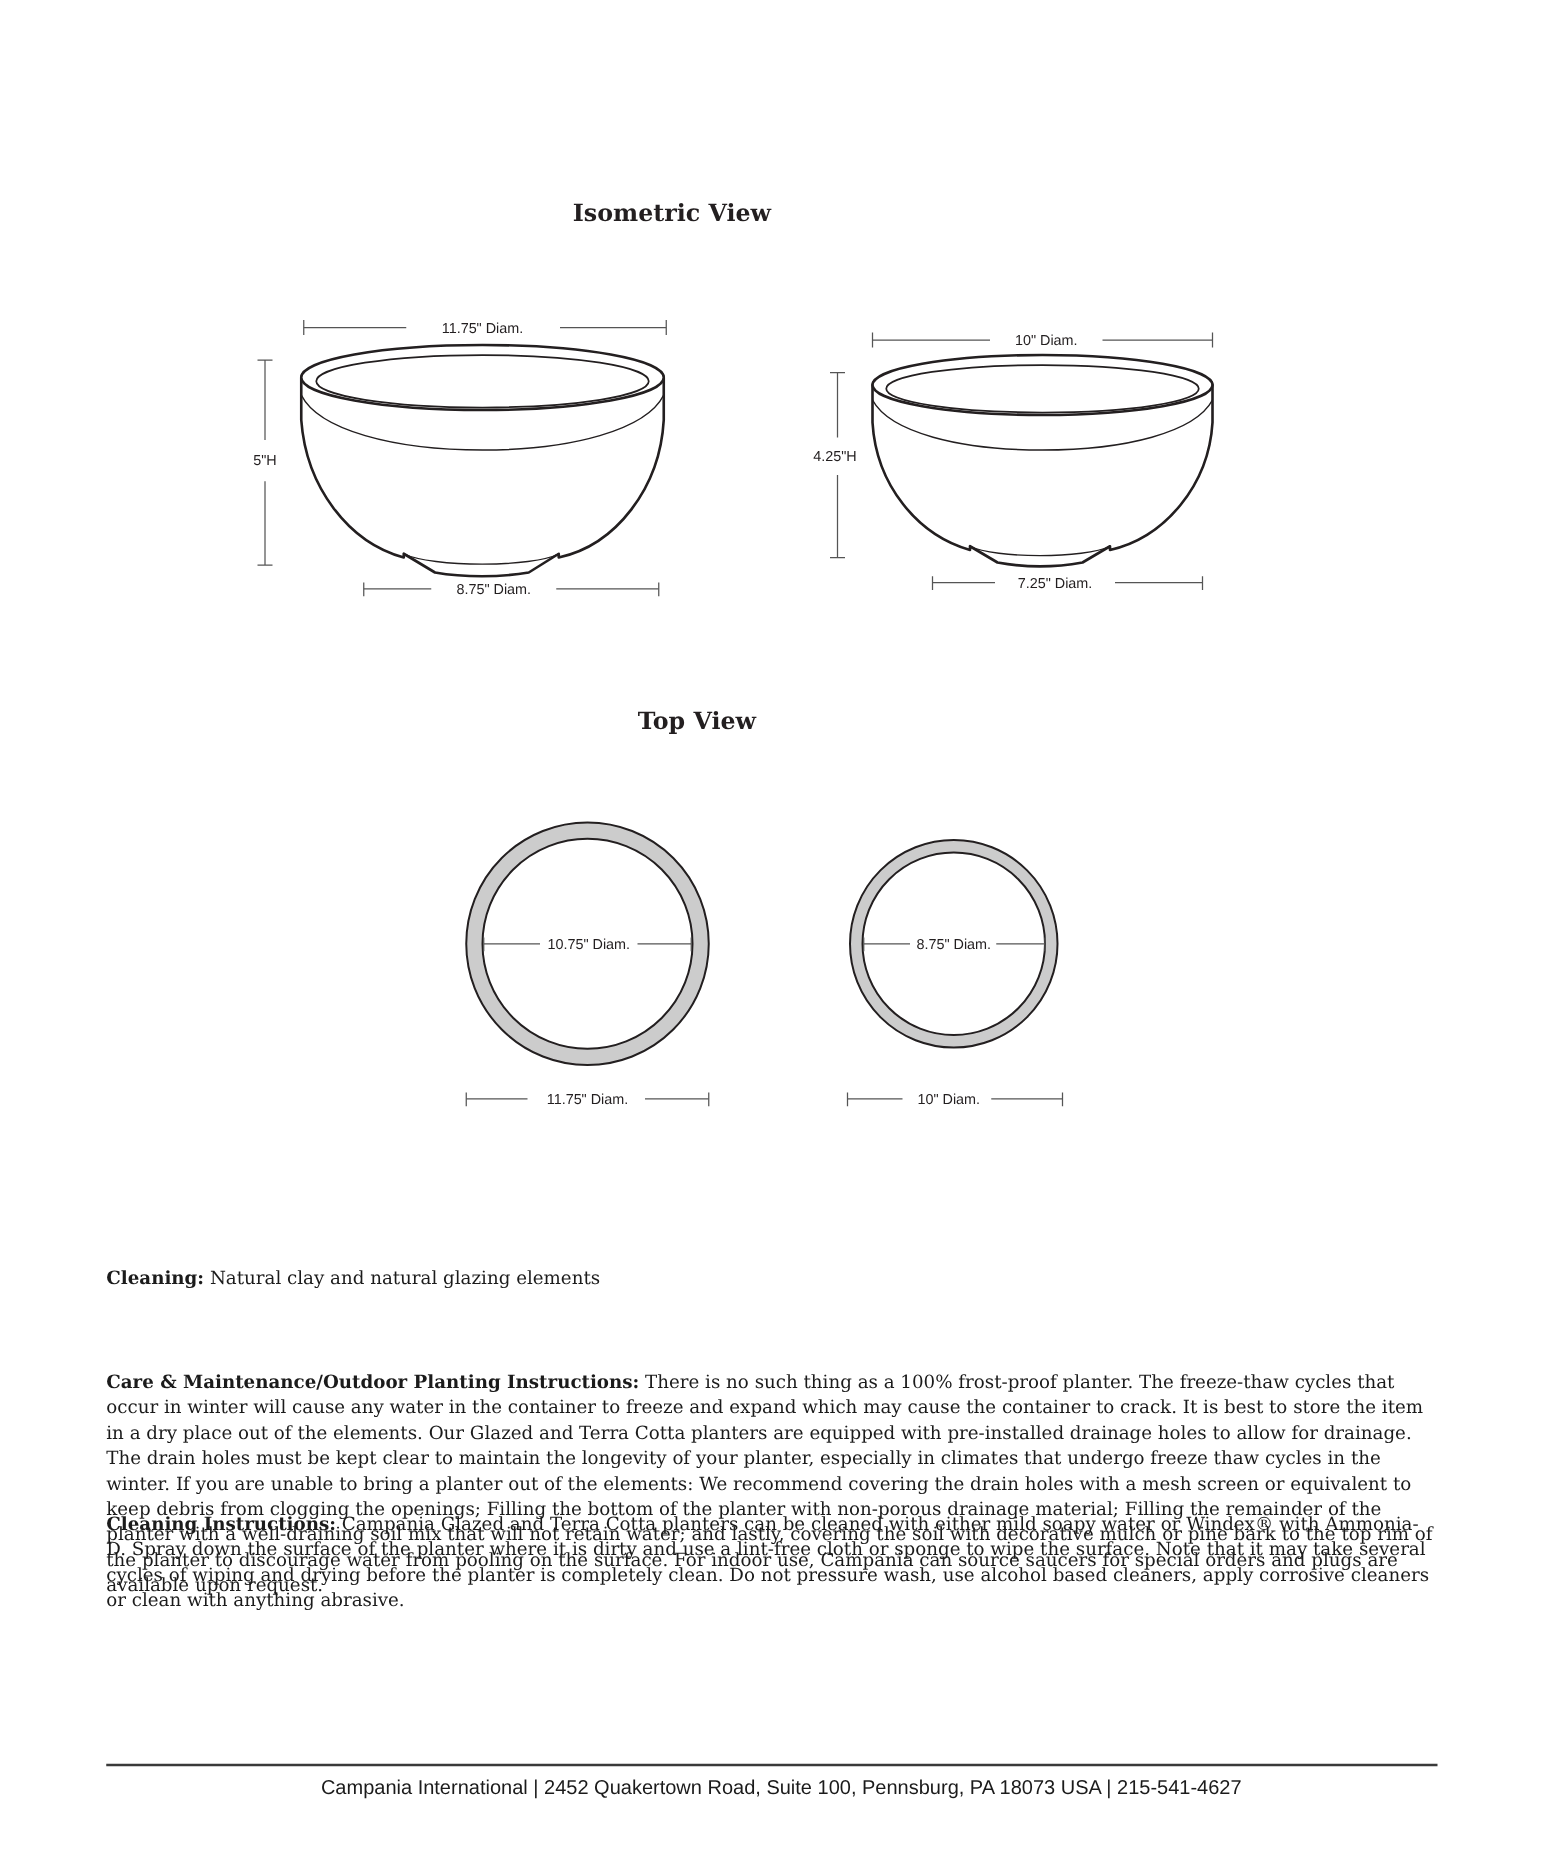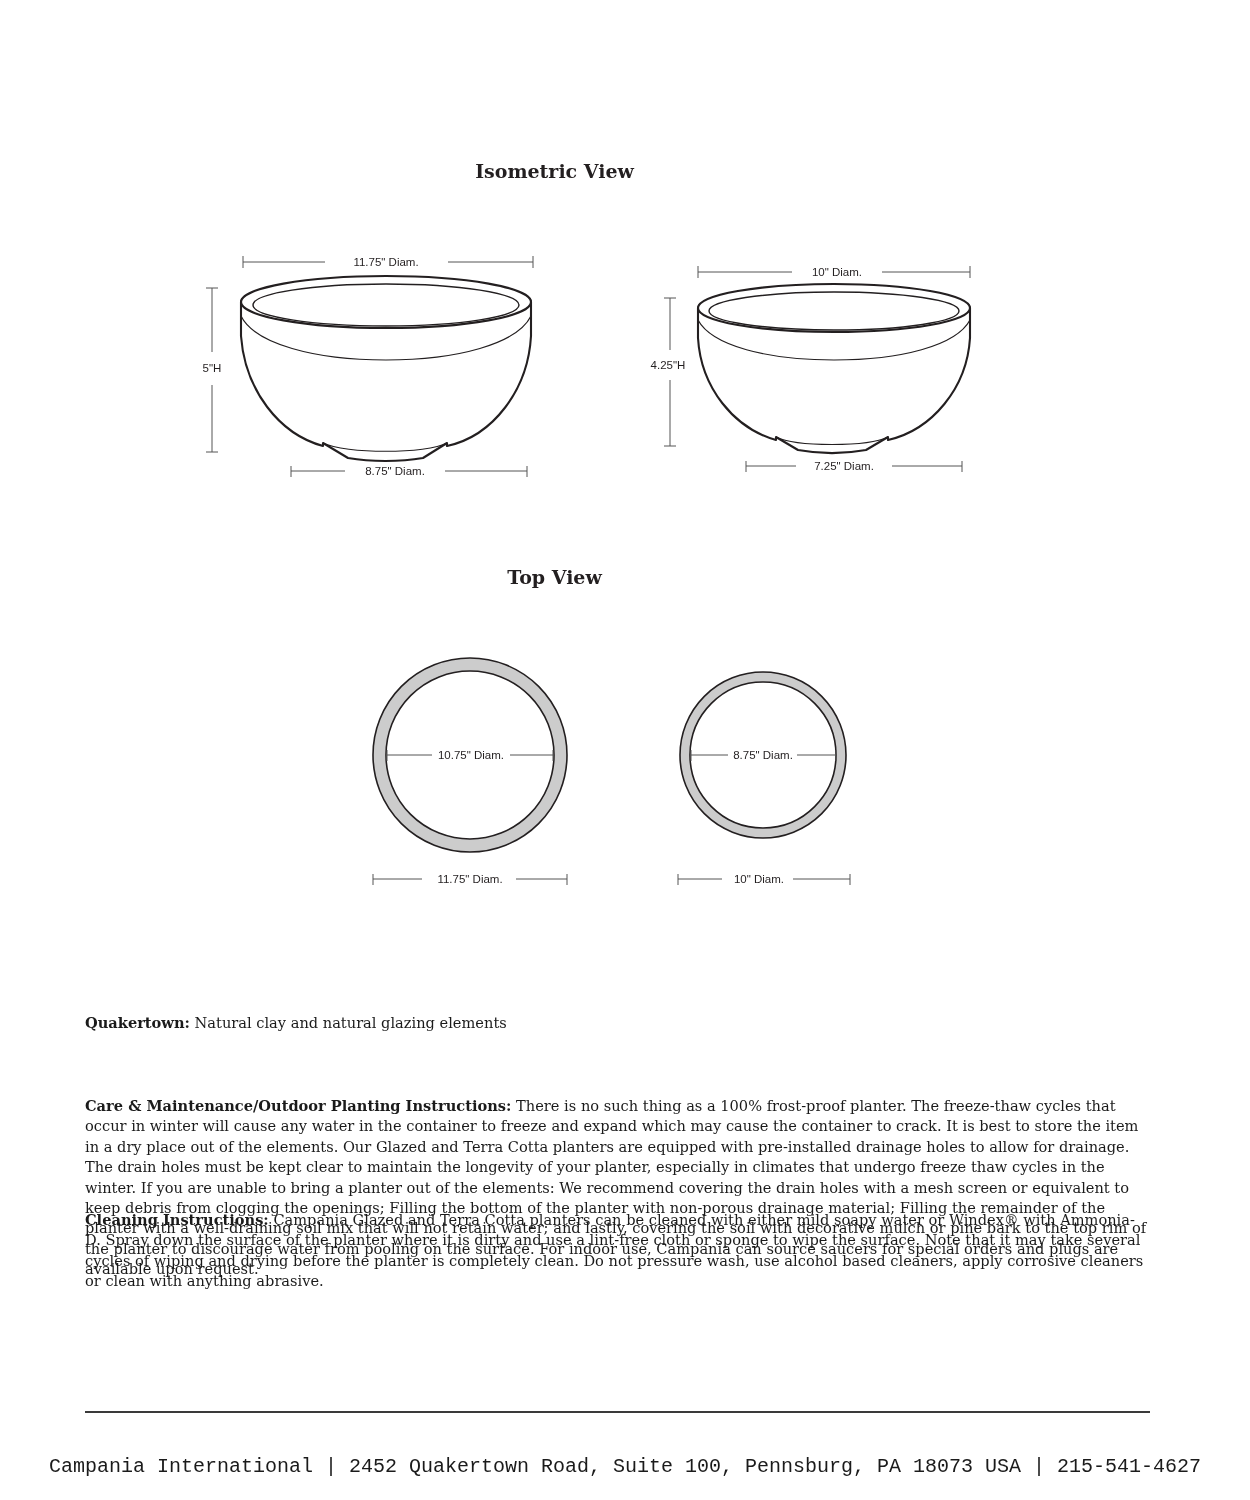--- a/index.html
+++ b/index.html
@@ -32,29 +32,29 @@
     font-weight: bold;
     font-size: 31px;
     letter-spacing: 0.2px;
     color: #231f20;
   }
 
   
   .section-heading {
     position: absolute;
     width: 1075px;
-    left: 17px;
+    left: 0;
     text-align: center;
     font-family: "DejaVu Serif", "Liberation Serif", serif;
     font-weight: bold;
     font-size: 19px;
     color: #231f20;
   }
   #heading-isometric { top: 160px; }
-  #heading-topview  { top: 566px; }
+  #heading-topview  { top: 566px; margin-left: 20px; }
 
   
   .drawing-area {
     position: absolute;
     left: 0;
     width: 1250px;
   }
   #iso-area { top: 240px; height: 260px; }
   #top-area { top: 640px; height: 250px; }
 
@@ -93,25 +93,24 @@
     top: 1411px;
     width: 1065px;
     height: 0;
     border-top: 2px solid #3a3a3a;
   }
   .footer-text {
     position: absolute;
     left: 0;
     width: 1250px;
     text-align: center;
-    font-family: Liberation Mono, monospace;
-    font-size: 20px;
+    font-family: Liberation Sans, sans-serif;
+    font-size: 16px;
     color: #1b1b1b;
     line-height: 22px;
-    margin-top: 36px;
   }
   #footer-line1 { top: 1420px; }
   #footer-line2 { top: 1442px; }
   .footer-link {
     color: #3b5ea6;
     text-decoration: underline;
   }
 </style>
 </head>
 <body>
@@ -269,21 +268,21 @@
           <line x1="18" y1="216" x2="18" y2="227"></line>
           <line x1="190" y1="216" x2="190" y2="227"></line>
         </g>
         <text class="dim-text" x="99" y="225" text-anchor="middle">10" Diam.</text>
       </svg>
     </div>
 
   </div>
 
   <div class="body-copy" id="para-materials">
-    <span class="lead">Quakertown:</span><span> Natural clay and natural glazing elements</span>
+    <span class="lead">Cleaning:</span><span> Natural clay and natural glazing elements</span>
   </div>
 
   <div class="body-copy" id="para-care">
     <span class="lead">Care &amp; Maintenance/Outdoor Planting Instructions:</span><span> There is no such thing as a 100% frost-proof planter. The freeze-thaw cycles that occur in winter will cause any water in the container to freeze and expand which may cause the container to crack. It is best to store the item in a dry place out of the elements. Our Glazed and Terra Cotta planters are equipped with pre-installed drainage holes to allow for drainage. The drain holes must be kept clear to maintain the longevity of your planter, especially in climates that undergo freeze thaw cycles in the winter. If you are unable to bring a planter out of the elements: We recommend covering the drain holes with a mesh screen or equivalent to keep debris from clogging the openings; Filling the bottom of the planter with non-porous drainage material; Filling the remainder of the planter with a well-draining soil mix that will not retain water; and lastly, covering the soil with decorative mulch or pine bark to the top rim of the planter to discourage water from pooling on the surface. For indoor use, Campania can source saucers for special orders and plugs are available upon request.</span>
   </div>
 
   <div class="body-copy" id="para-cleaning">
     <span class="lead">Cleaning Instructions:</span><span> Campania Glazed and Terra Cotta planters can be cleaned with either mild soapy water or Windex® with Ammonia-D. Spray down the surface of the planter where it is dirty and use a lint-free cloth or sponge to wipe the surface. Note that it may take several cycles of wiping and drying before the planter is completely clean. Do not pressure wash, use alcohol based cleaners, apply corrosive cleaners or clean with anything abrasive.</span>
   </div>
 

